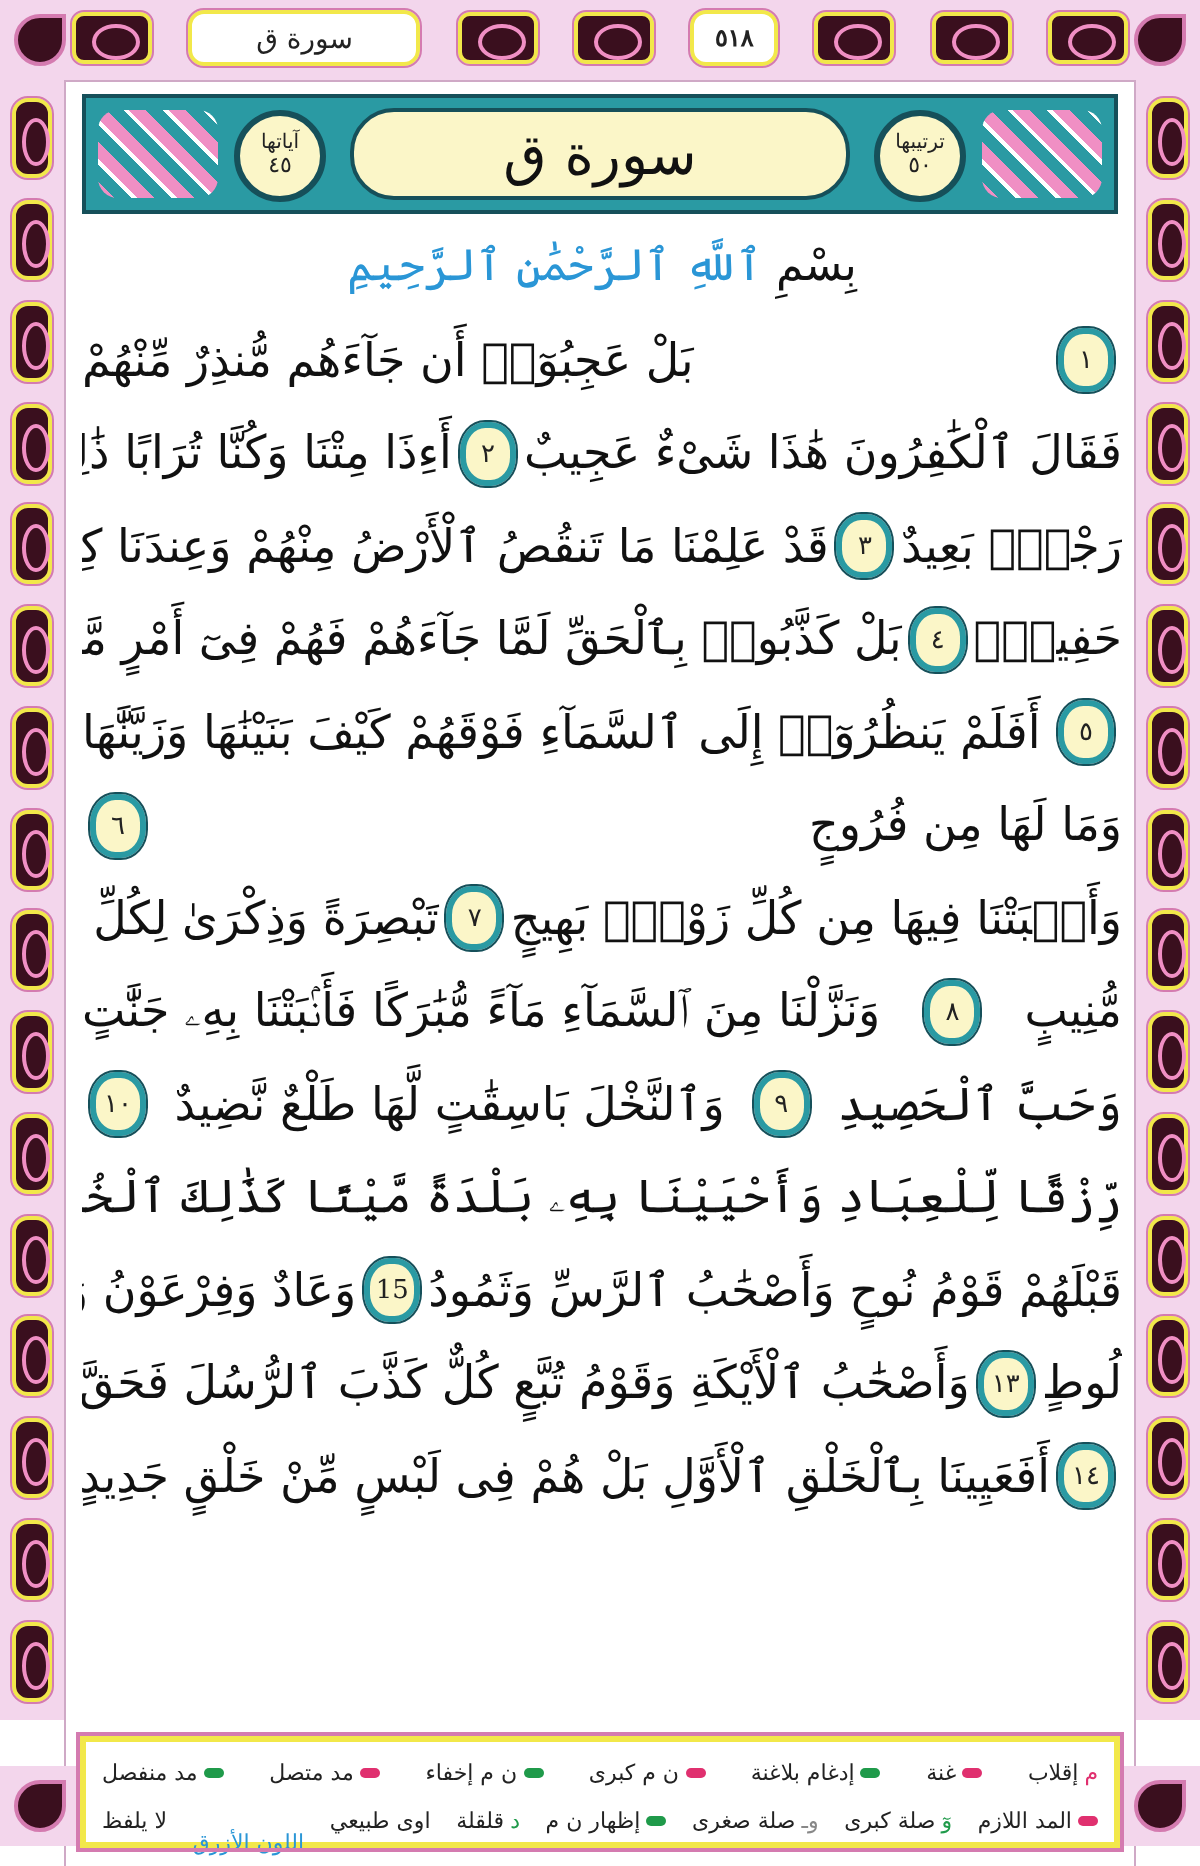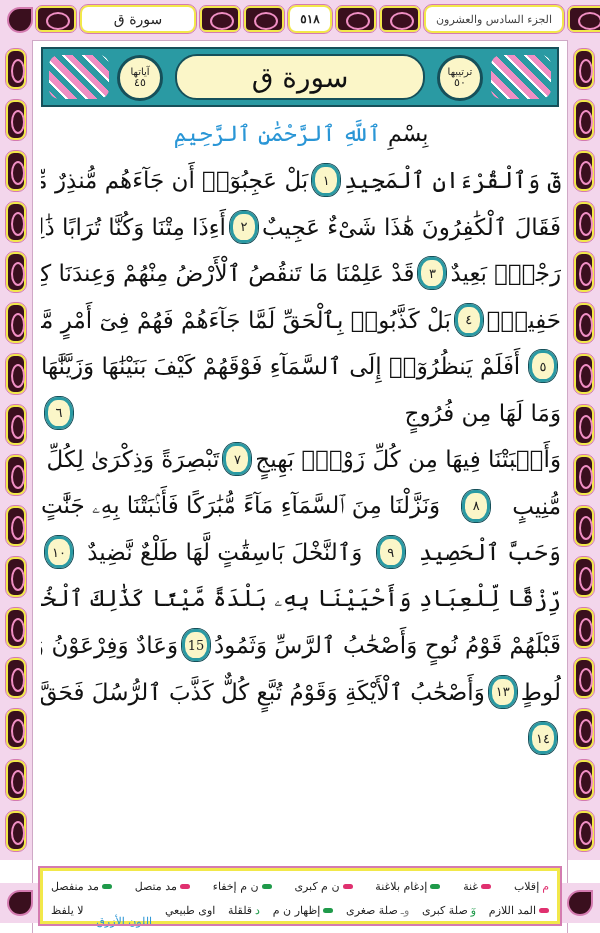--- a/index.html
+++ b/index.html
@@ -159,21 +159,20 @@
   </div>
 
 <div class="top-band">
   <div class="band-tile"></div>
   <div class="band-label band-surah">سورة ق</div>
   <div class="band-tile"></div>
   <div class="band-tile"></div>
   <div class="band-label band-page">٥١٨</div>
   <div class="band-tile"></div>
   <div class="band-tile"></div>
-  <div class="band-label band-juz">الجزء السادس والعشرون</div>
   <div class="band-tile"></div>
 </div>
 
 <div class="frame-left">
   <div class="side-tile"></div>
   <div class="side-tile"></div>
   <div class="side-tile"></div>
   <div class="side-tile"></div>
   <div class="side-tile"></div>
   <div class="side-tile"></div>
@@ -225,21 +224,20 @@
 
   <div class="basmala">
     <span>بِسْمِ</span>&nbsp;
     <span class="hl">ٱللَّهِ</span>&nbsp;
     <span class="hl">ٱلرَّحْمَٰنِ</span>&nbsp;
     <span class="hl">ٱلرَّحِيمِ</span>
   </div>
 
   <div class="verses">
     <div class="line">
-      <span class="seg">قٓ وَٱلْقُرْءَانِ ٱلْمَجِيدِ</span>
       <span class="ayah-marker">١</span>
       <span class="seg">بَلْ عَجِبُوٓا۟ أَن جَآءَهُم مُّنذِرٌ مِّنْهُمْ</span>
     </div>
     <div class="line">
       <span class="seg">فَقَالَ ٱلْكَٰفِرُونَ هَٰذَا شَىْءٌ عَجِيبٌ</span>
       <span class="ayah-marker">٢</span>
       <span class="seg">أَءِذَا مِتْنَا وَكُنَّا تُرَابًا ذَٰلِكَ</span>
     </div>
     <div class="line">
       <span class="seg">رَجْعٌۢ بَعِيدٌ</span>
@@ -284,20 +282,21 @@
       <span class="ayah-marker">15</span>
       <span class="seg">وَعَادٌ وَفِرْعَوْنُ وَإِخْوَٰنُ</span>
     </div>
     <div class="line">
       <span class="seg">لُوطٍ</span>
       <span class="ayah-marker">١٣</span>
       <span class="seg">وَأَصْحَٰبُ ٱلْأَيْكَةِ وَقَوْمُ تُبَّعٍ كُلٌّ كَذَّبَ ٱلرُّسُلَ فَحَقَّ وَعِيدِ</span>
     </div>
     <div class="line">
       <span class="ayah-marker">١٤</span>
+      <span class="seg">أَفَعَيِينَا بِٱلْخَلْقِ ٱلْأَوَّلِ بَلْ هُمْ فِى لَبْسٍ مِّنْ خَلْقٍ جَدِيدٍ</span>
 
     </div>
   </div>
 </div>
 
 <div class="corner bl">
     <span></span>
   </div>
 <div class="corner br">
     <span></span>

